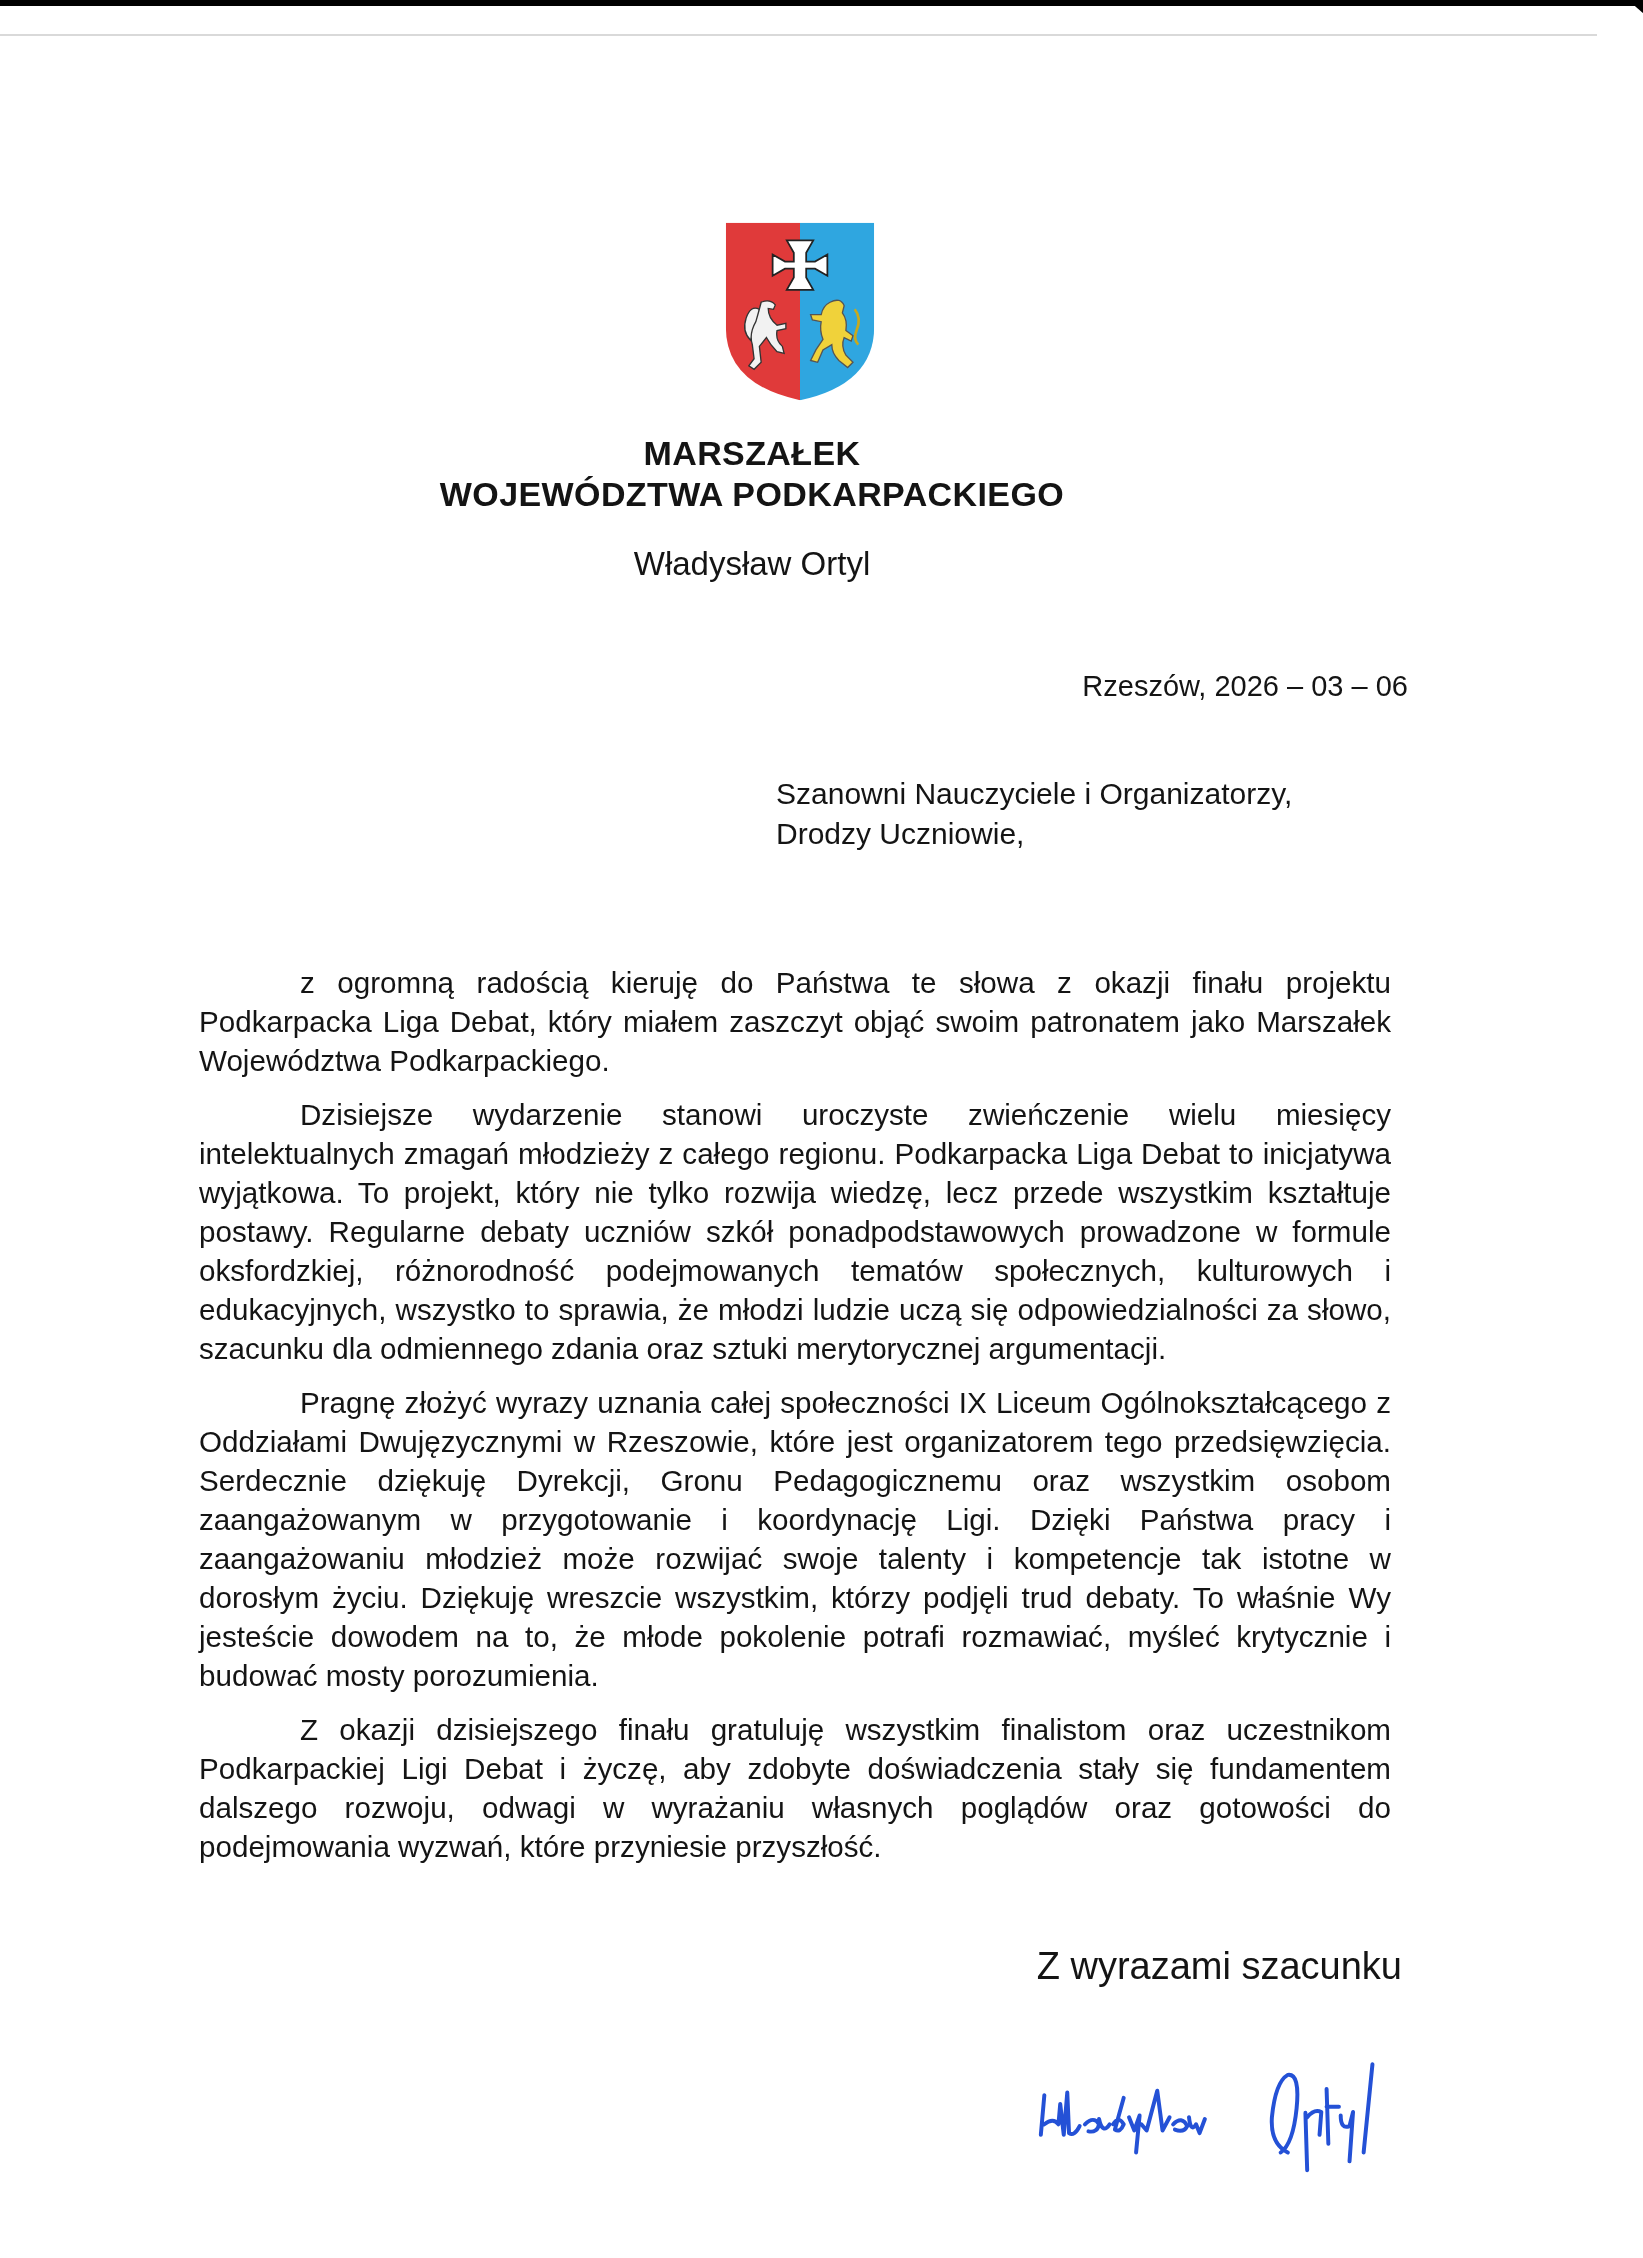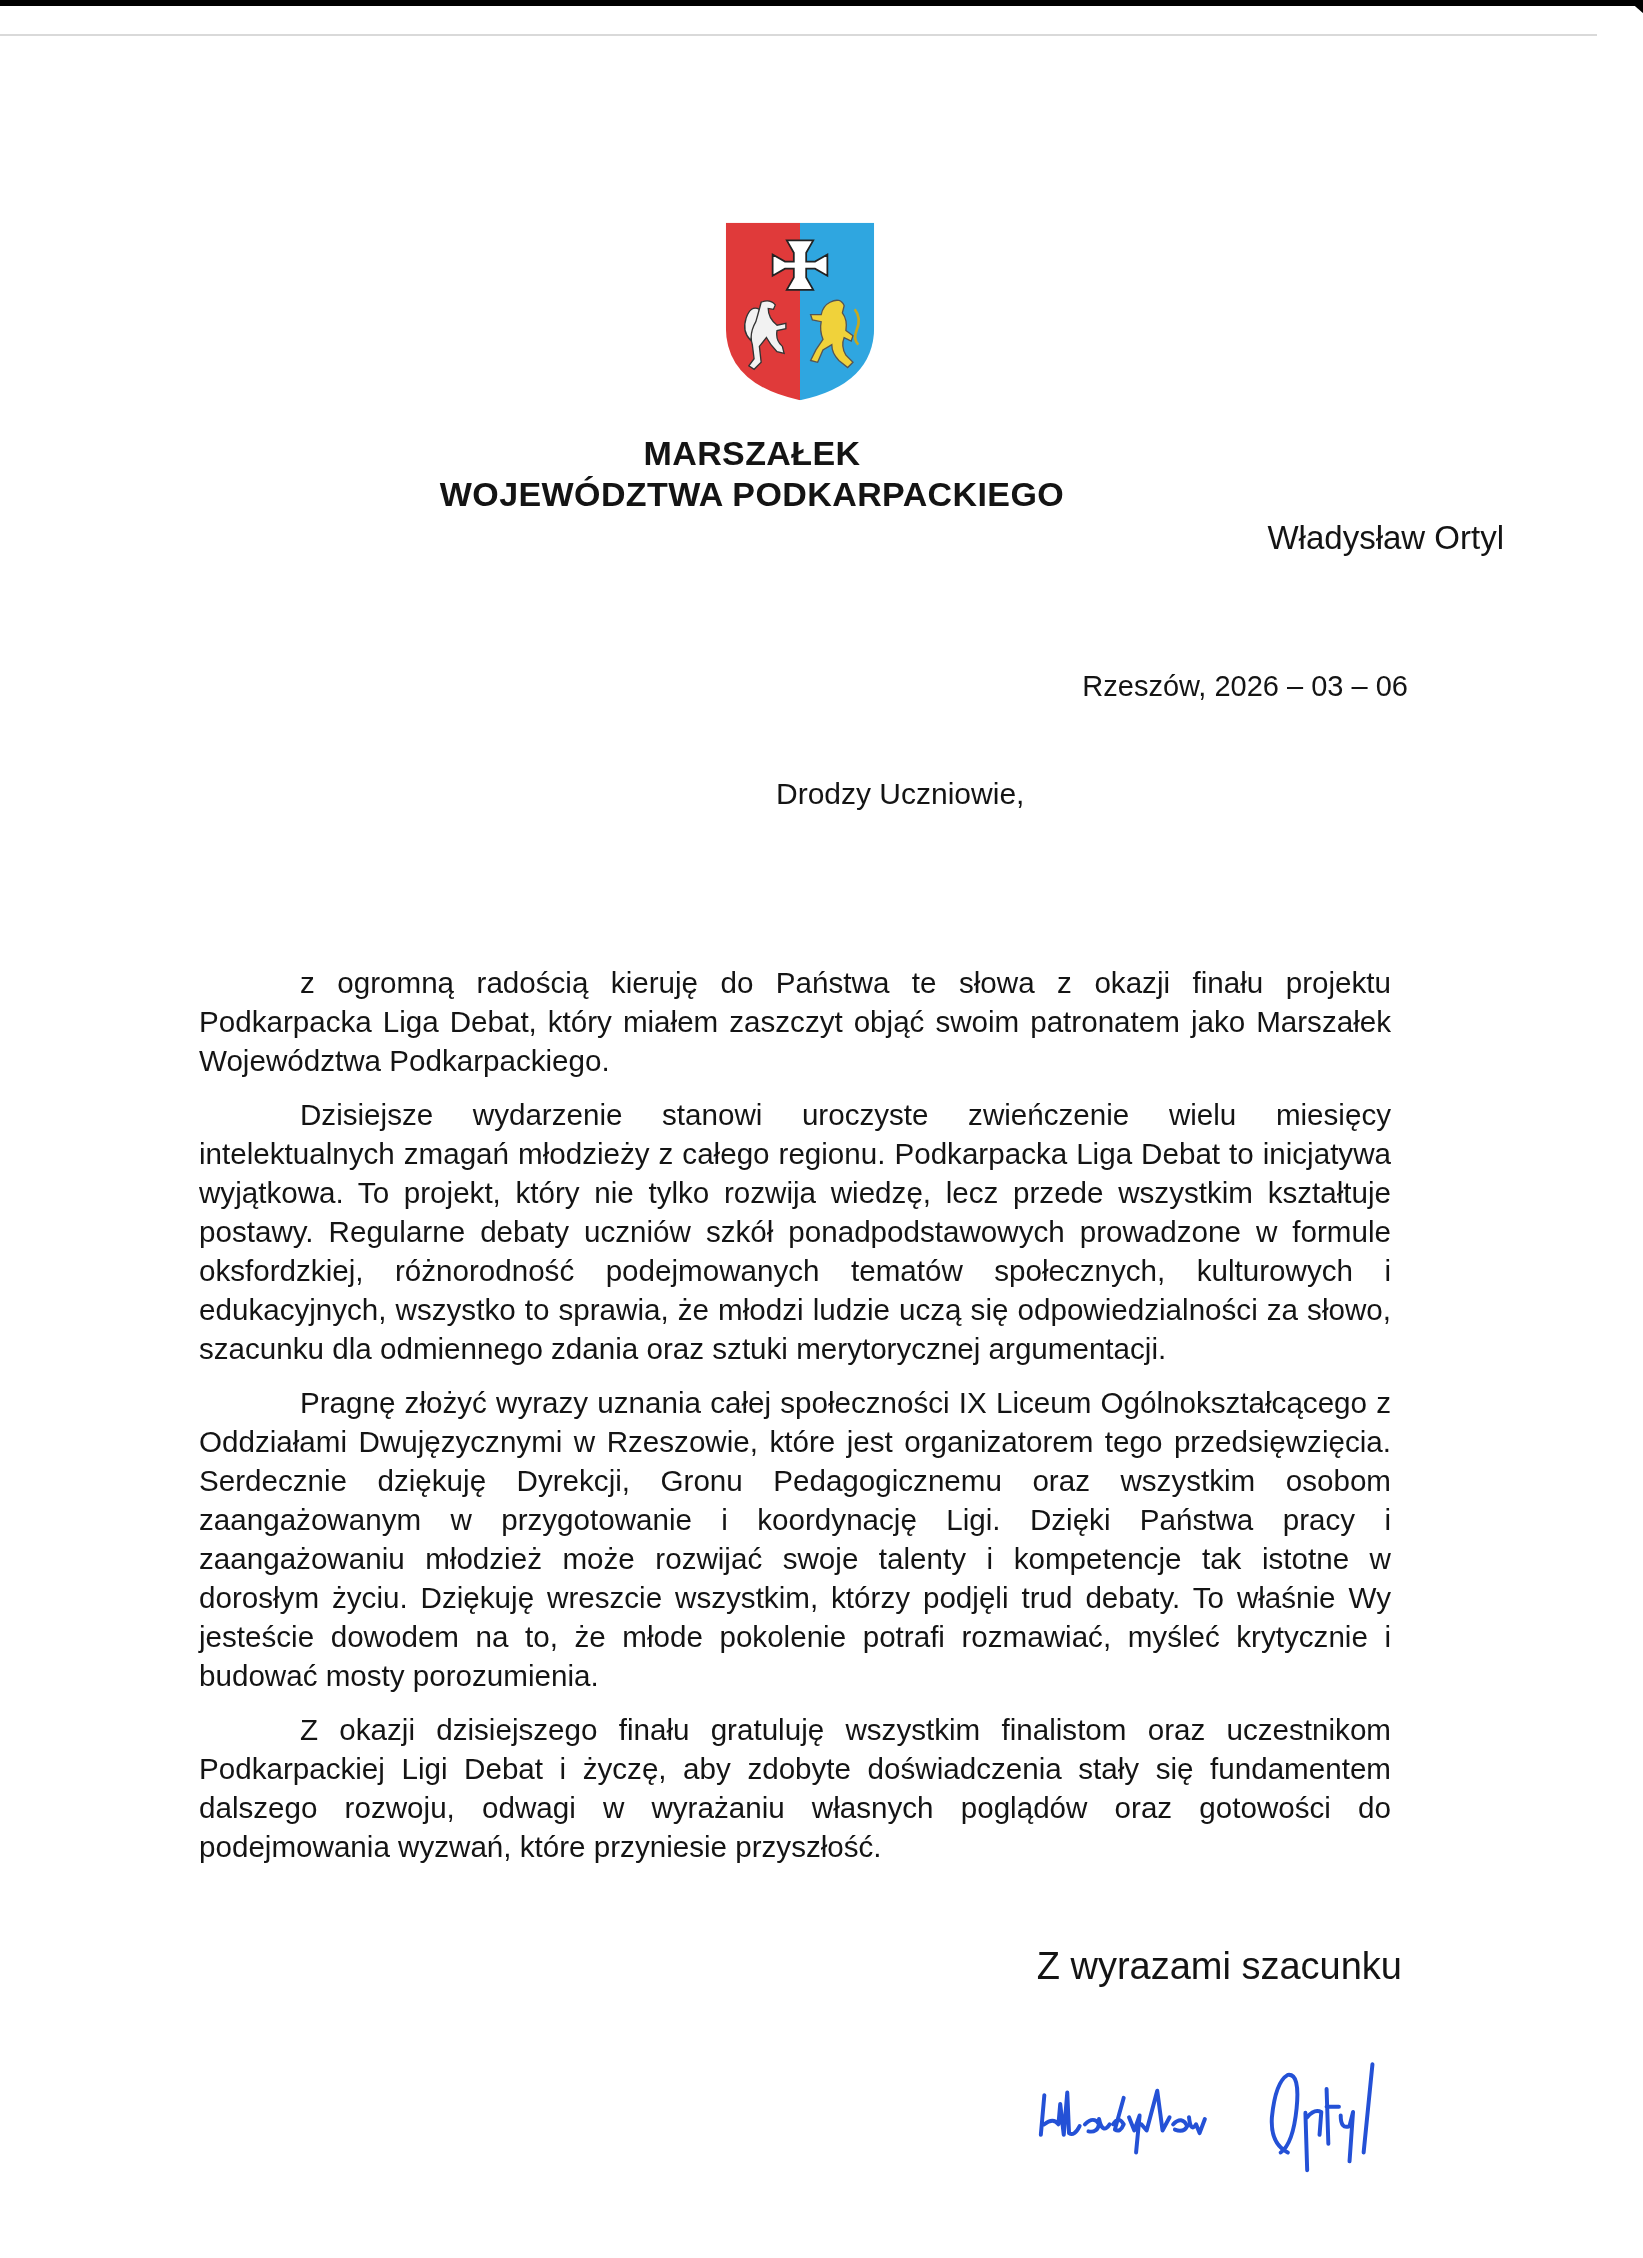--- a/index.html
+++ b/index.html
@@ -74,26 +74,27 @@
   </g>
   <g fill="#f0d23a" stroke="#555" stroke-width="1.5">
     <path d="M120,92 Q132,86 136,96 L134,104 Q140,112 138,124 L146,130 L144,136 L136,132 Q132,142 138,152 L146,160 L140,166 L130,158 Q122,150 122,140 L112,146 L106,160 L98,158 L104,146 L112,134 Q108,124 110,114 L100,112 L98,106 L110,106 Q112,96 120,92 Z"></path>
     <path d="M148,100 Q156,110 150,124 Q146,134 152,140" fill="none" stroke="#c9a91c" stroke-width="3"></path>
   </g>
 </svg>
 
 <div class="header" style="top:433px;">
   <div class="h-title">MARSZAŁEK</div>
   <div class="h-title">WOJEWÓDZTWA PODKARPACKIEGO</div>
-  <div class="h-name" style="margin-top:2px;text-align:right;">Władysław Ortyl</div>
+  <div class="h-name" style="margin-top:28px;">Władysław Ortyl</div>
 </div>
 
 <div class="date">Rzeszów, 2026 – 03 – 06</div>
 
 <div class="salutation">
+  <div>Szanowni Nauczyciele i Organizatorzy,</div>
   <div>Drodzy Uczniowie,</div>
 </div>
 
 <div class="body">
   <p>z ogromną radością kieruję do Państwa te słowa z okazji finału projektu Podkarpacka Liga Debat, który miałem zaszczyt objąć swoim patronatem jako Marszałek Województwa Podkarpackiego.</p>
   <p>Dzisiejsze wydarzenie stanowi uroczyste zwieńczenie wielu miesięcy intelektualnych zmagań młodzieży z całego regionu. Podkarpacka Liga Debat to inicjatywa wyjątkowa. To projekt, który nie tylko rozwija wiedzę, lecz przede wszystkim kształtuje postawy. Regularne debaty uczniów szkół ponadpodstawowych prowadzone w formule oksfordzkiej, różnorodność podejmowanych tematów społecznych, kulturowych i edukacyjnych, wszystko to sprawia, że młodzi ludzie uczą się odpowiedzialności za słowo, szacunku dla odmiennego zdania oraz sztuki merytorycznej argumentacji.</p>
   <p>Pragnę złożyć wyrazy uznania całej społeczności IX Liceum Ogólnokształcącego z Oddziałami Dwujęzycznymi w Rzeszowie, które jest organizatorem tego przedsięwzięcia. Serdecznie dziękuję Dyrekcji, Gronu Pedagogicznemu oraz wszystkim osobom zaangażowanym w przygotowanie i koordynację Ligi. Dzięki Państwa pracy i zaangażowaniu młodzież może rozwijać swoje talenty i kompetencje tak istotne w dorosłym życiu. Dziękuję wreszcie wszystkim, którzy podjęli trud debaty. To właśnie Wy jesteście dowodem na to, że młode pokolenie potrafi rozmawiać, myśleć krytycznie i budować mosty porozumienia.</p>
   <p>Z okazji dzisiejszego finału gratuluję wszystkim finalistom oraz uczestnikom Podkarpackiej Ligi Debat i życzę, aby zdobyte doświadczenia stały się fundamentem dalszego rozwoju, odwagi w wyrażaniu własnych poglądów oraz gotowości do podejmowania wyzwań, które przyniesie przyszłość.</p>
 </div>
 

